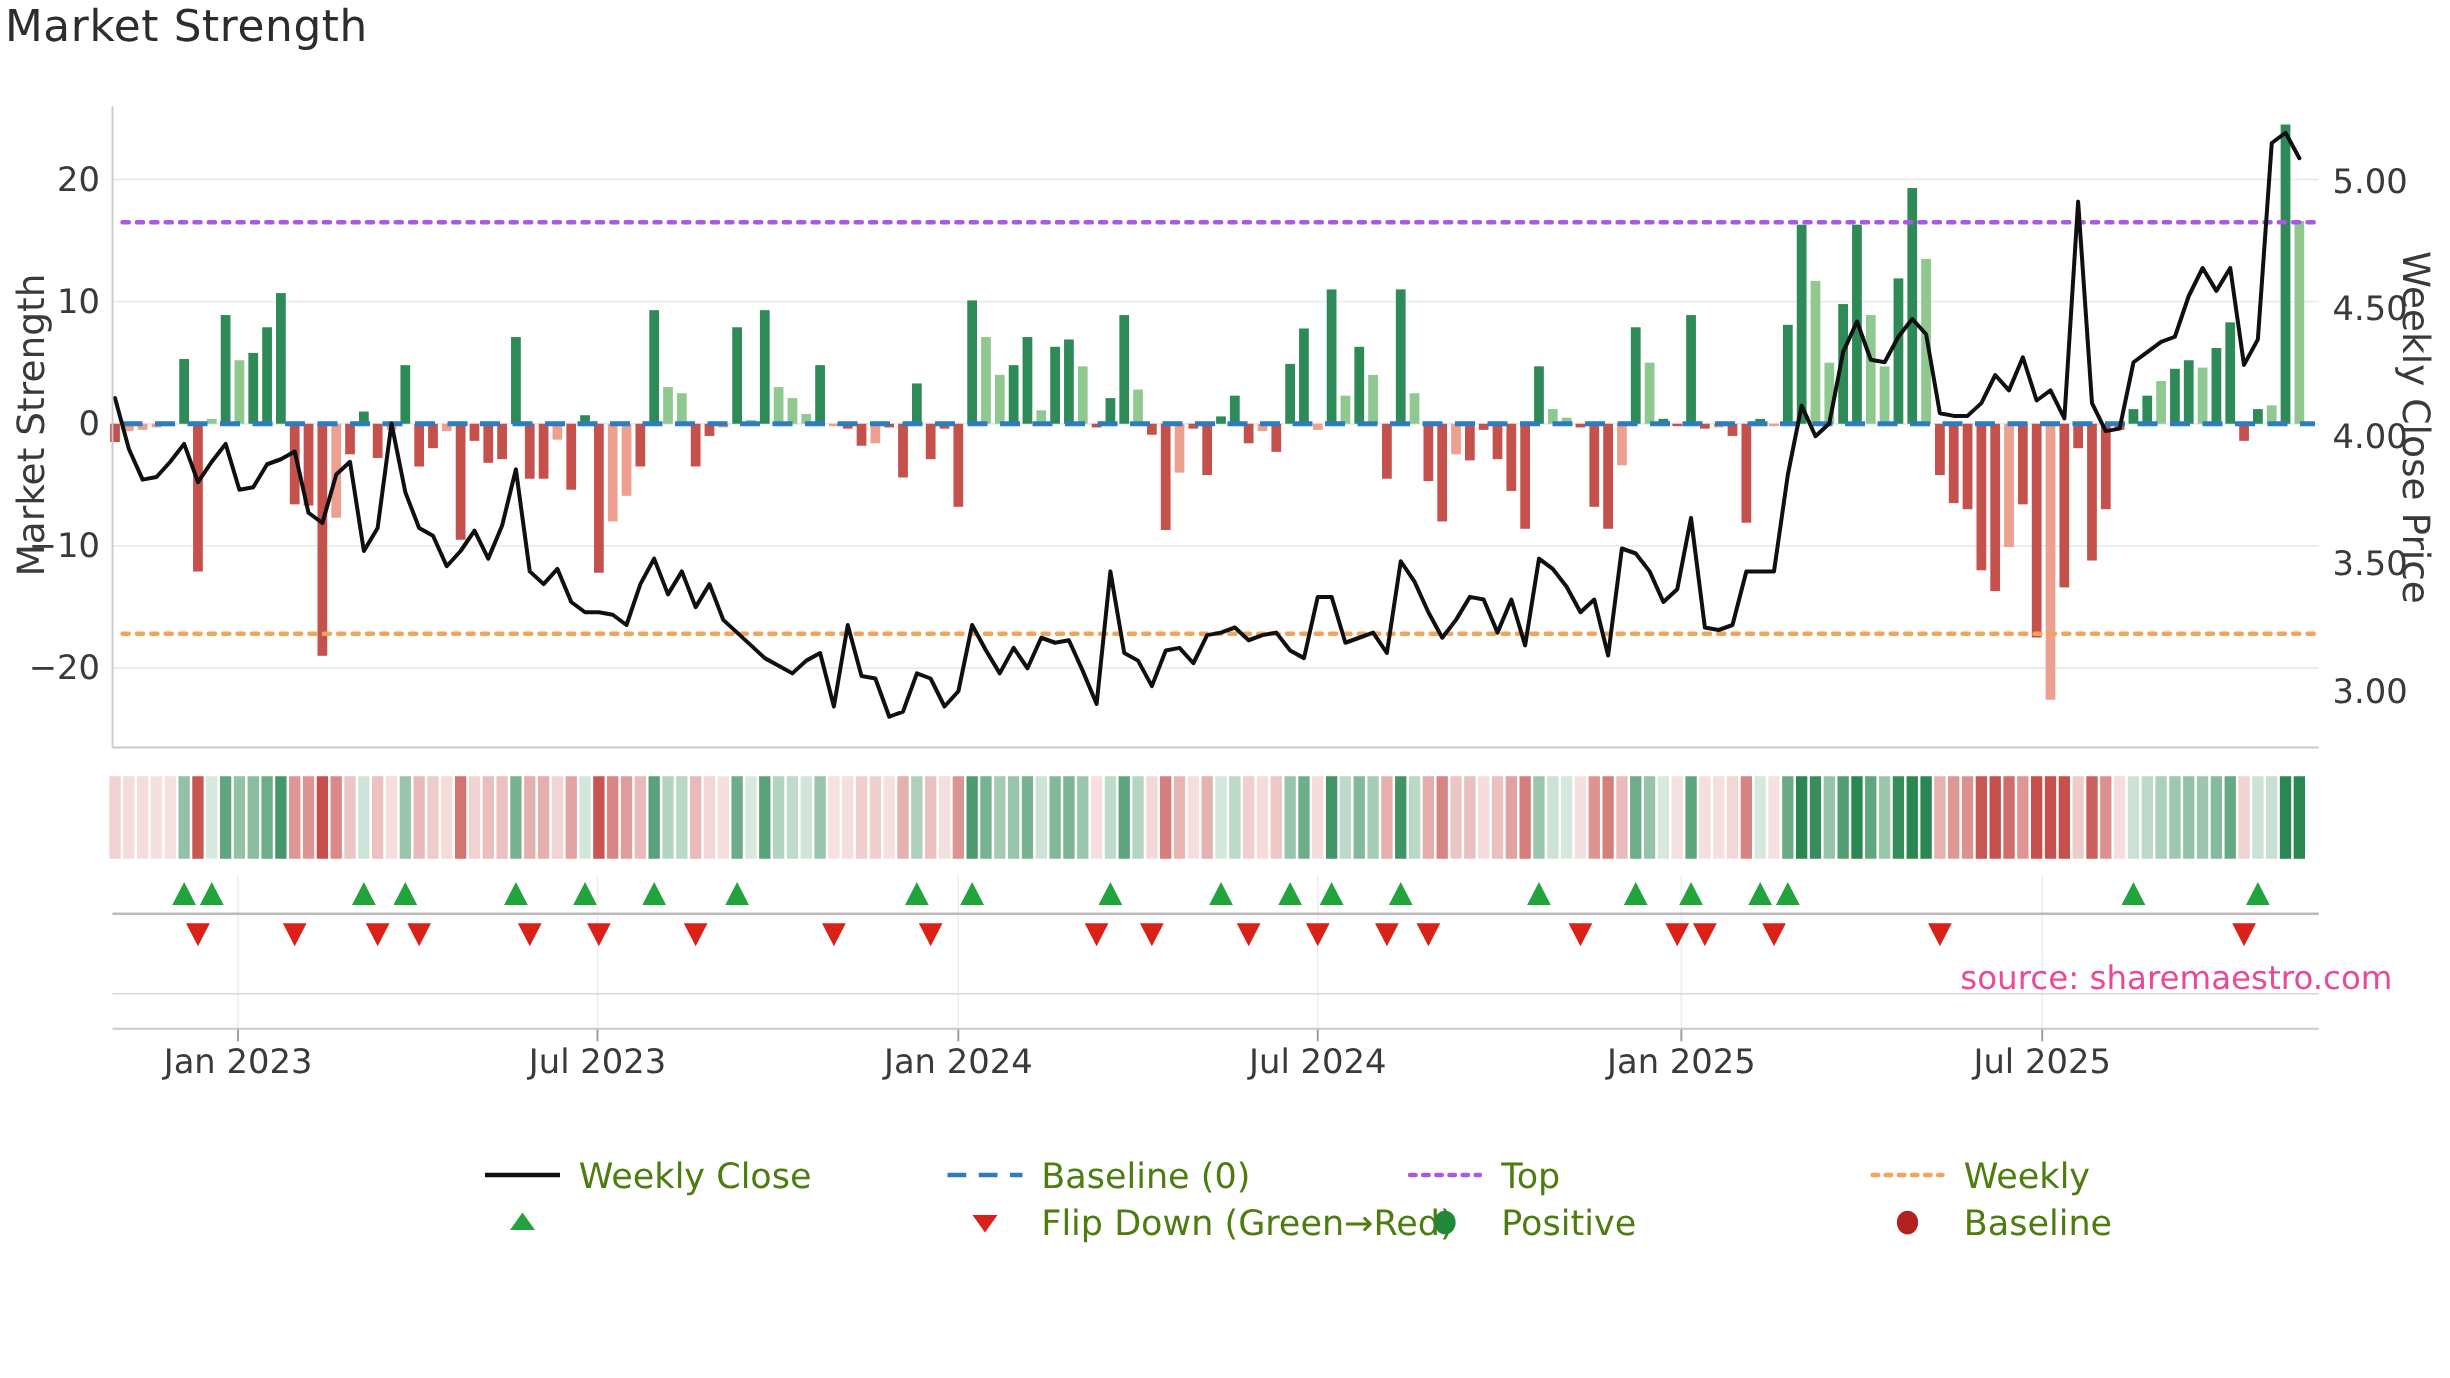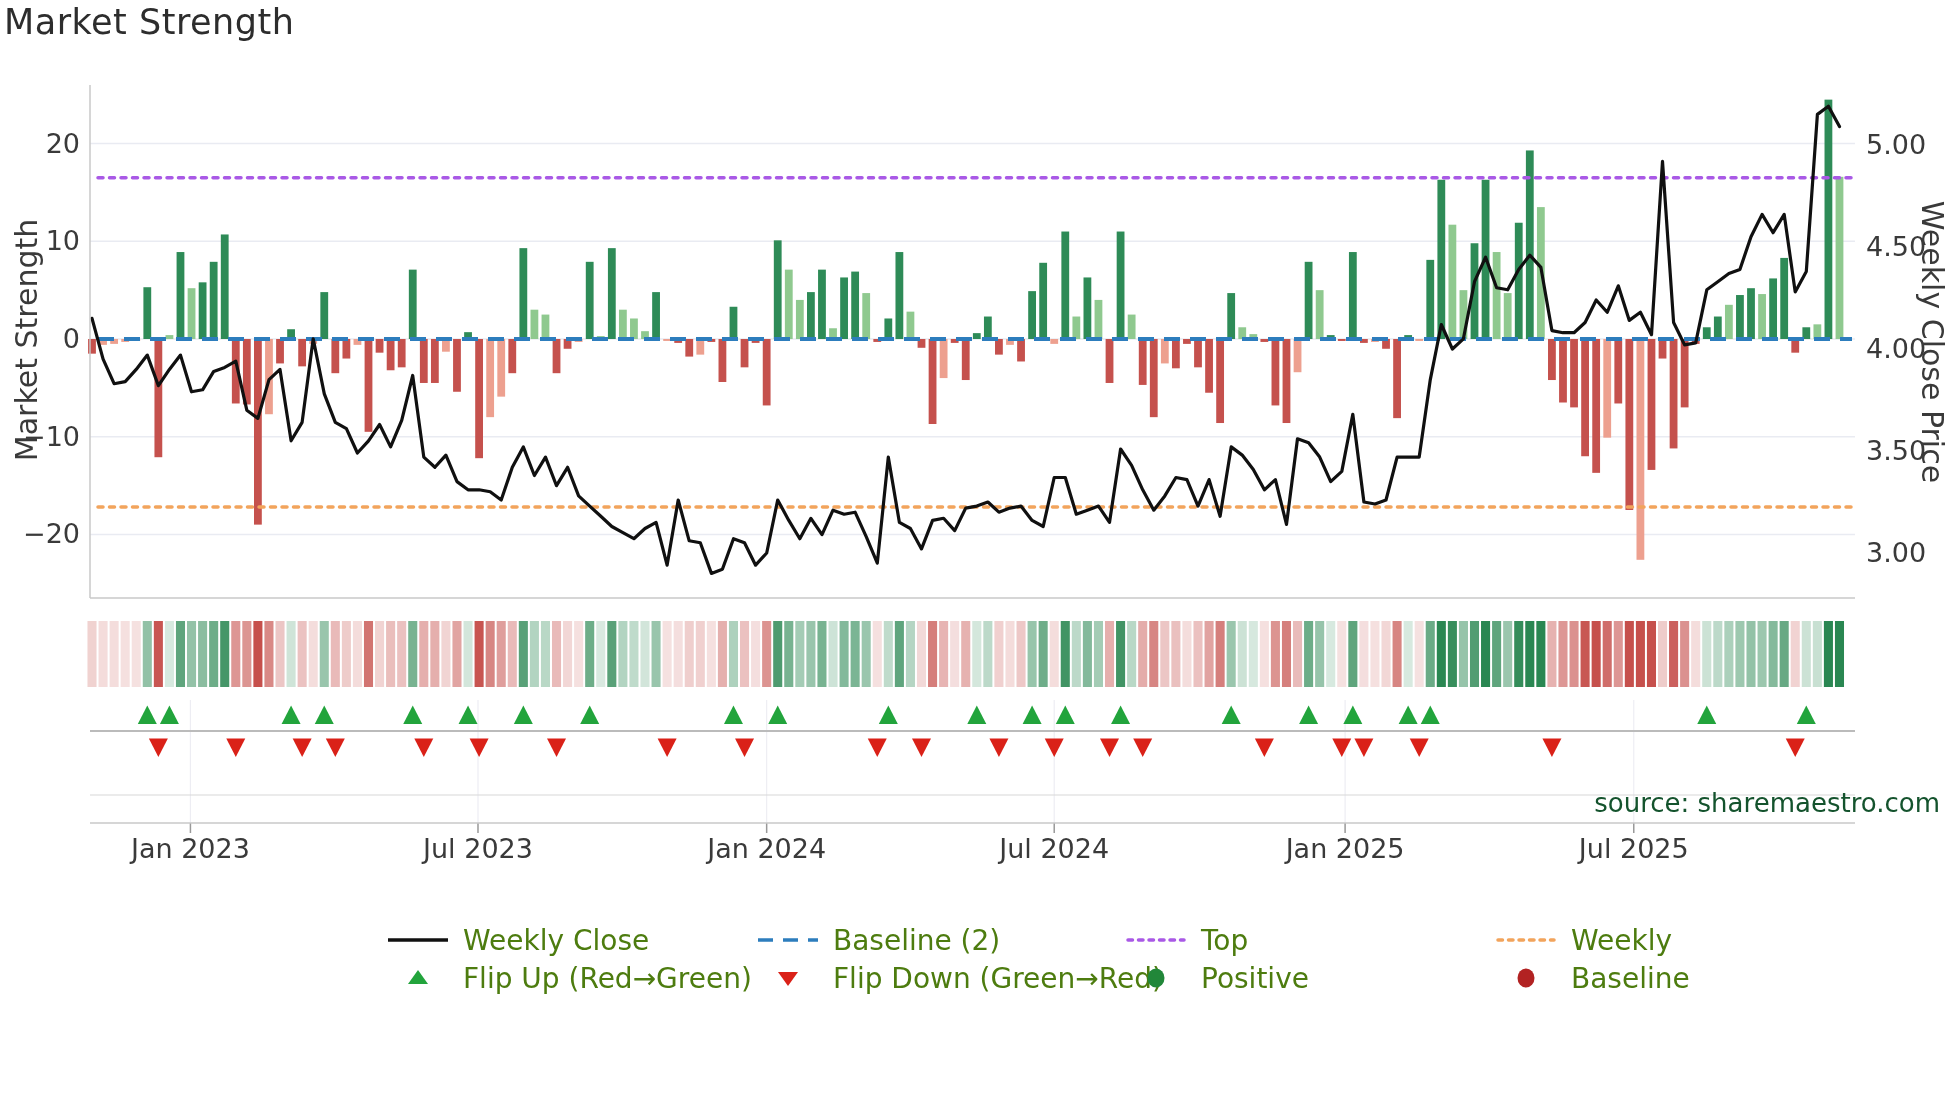--- a/index.html
+++ b/index.html
@@ -3,21 +3,21 @@
 <meta charset="utf-8">
 <style>
   html,body{margin:0;padding:0;background:#ffffff;}
   #stage{position:relative;width:1960px;height:1102px;background:#fff;overflow:hidden;
          font-family:"DejaVu Sans","Liberation Sans",sans-serif;}
   #chart-svg{position:absolute;left:0;top:0;}
   .page-title{position:absolute;left:4px;top:2px;font-size:35px;color:#2d2d2d;letter-spacing:.5px;}
   .vlabel{position:absolute;white-space:nowrap;font-size:30px;color:#3a3a3a;}
   .vlabel.left{transform:translate(-50%,-50%) rotate(-90deg);}
   .vlabel.right{transform:translate(-50%,-50%) rotate(90deg);}
-  .source-note{position:absolute;right:20px;top:768px;font-size:26px;color:#14532d;margin-top:20px;}
+  .source-note{position:absolute;right:46px;top:768px;font-size:26px;color:#ec4899;}
   .lg-item{position:absolute;display:flex;align-items:center;height:36px;}
   .lg-item .lg-marker{width:64px;height:30px;margin-right:13px;flex:0 0 auto;}
   .lg-item .lg-label{font-size:28px;color:#4d7c0f;white-space:nowrap;}
   .col0{left:386px}.col1{left:756px}.col2{left:1124px}.col3{left:1494px}
   .row0{top:922px}.row1{top:960px}
 </style>
 </head>
 <body>
 
 <div id="stage">
@@ -455,39 +455,38 @@
   <div class="lg-item col0 row0">
     <span class="lg-marker"><svg width="64" height="30">
           <line x1="2" x2="62" y1="15" y2="15" stroke="#101010" stroke-width="3.5"></line>
         </svg></span>
     <span class="lg-label">Weekly Close</span>
   </div>
   <div class="lg-item col1 row0">
     <span class="lg-marker"><svg width="64" height="30">
           <line x1="2" x2="62" y1="15" y2="15" stroke="#2d7dbd" stroke-width="3.5" stroke-dasharray="15 10"></line>
         </svg></span>
-    <span class="lg-label">Baseline (2)</span>
+    <span class="lg-label">Baseline (0)</span>
   </div>
   <div class="lg-item col2 row0">
     <span class="lg-marker"><svg width="64" height="30">
           <line x1="4" x2="60" y1="15" y2="15" stroke="#a959e6" stroke-width="3.5" stroke-dasharray="4.5 6" stroke-linecap="round"></line>
         </svg></span>
     <span class="lg-label">Top</span>
   </div>
   <div class="lg-item col3 row0">
     <span class="lg-marker"><svg width="64" height="30">
           <line x1="4" x2="60" y1="15" y2="15" stroke="#f2a45c" stroke-width="3.5" stroke-dasharray="4.5 6" stroke-linecap="round"></line>
         </svg></span>
     <span class="lg-label">Weekly</span>
   </div>
   <div class="lg-item col0 row1">
     <span class="lg-marker"><svg width="64" height="30">
           <polygon points="22,21 42,21 32,7" fill="#22a43c"></polygon>
         </svg></span>
-    <span class="lg-label">Flip Up (Red→Green)</span>
   </div>
   <div class="lg-item col1 row1">
     <span class="lg-marker"><svg width="64" height="30">
           <polygon points="22,9 42,9 32,23" fill="#da2118"></polygon>
         </svg></span>
     <span class="lg-label">Flip Down (Green→Red)</span>
   </div>
   <div class="lg-item col2 row1">
     <span class="lg-marker"><svg width="64" height="30">
           <ellipse cx="32" cy="15" rx="8.5" ry="9.5" fill="#218739"></ellipse>

